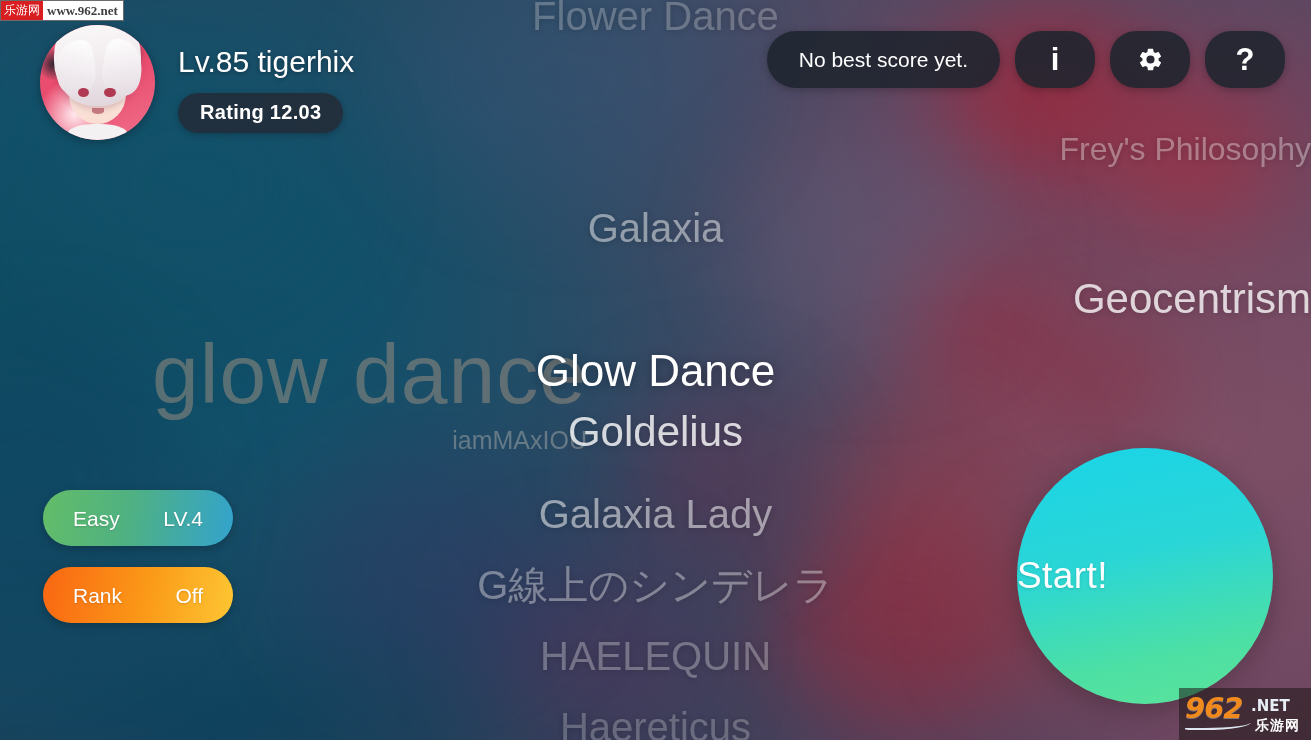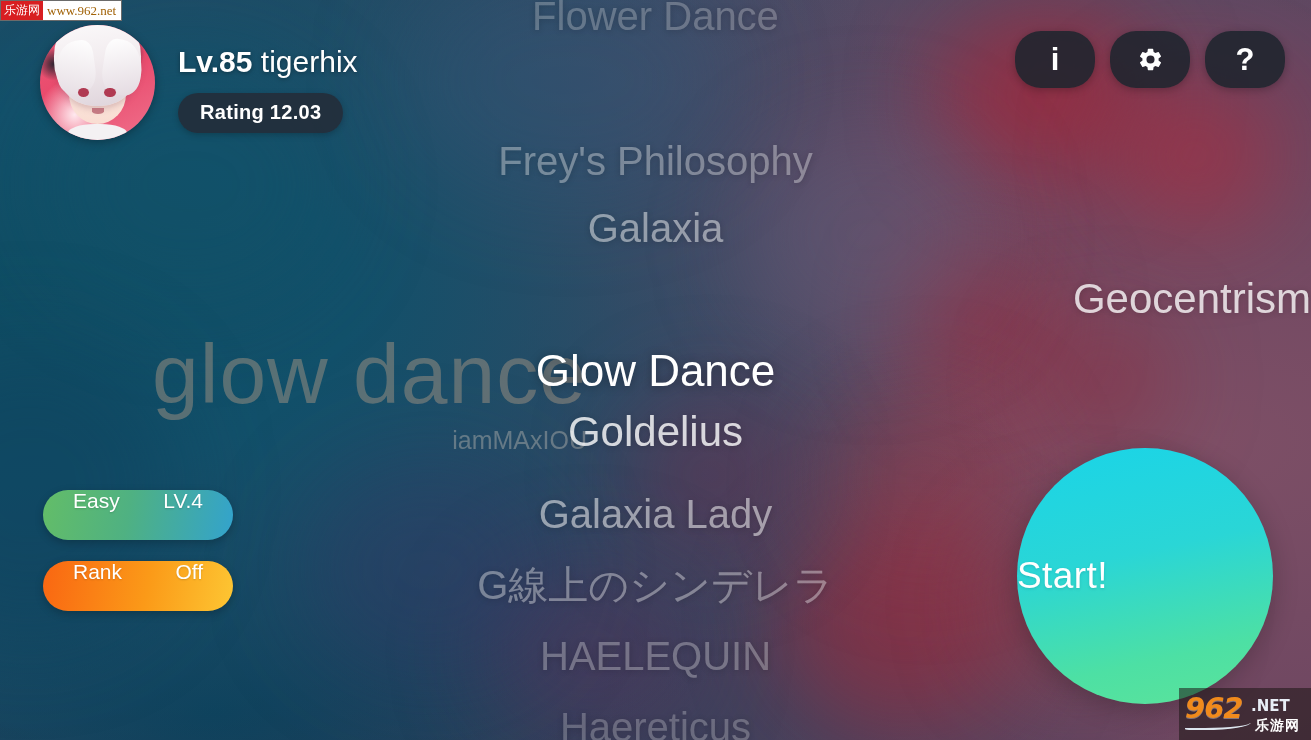--- a/index.html
+++ b/index.html
@@ -207,21 +207,21 @@
     margin-top: 22px;
   }
   .profile-name {
     font-size: 30px;
     color: #ffffff;
     line-height: 1;
     text-shadow: 0 1px 4px rgba(0,0,0,.35);
     white-space: nowrap;
   }
   .profile-name .lv {
-    font-weight: 700;
+    font-weight: 400;
     margin-top: 28px;
   }
   .profile-name .uname {
     font-weight: 400;
   }
   .rating-pill {
     display: inline-block;
     margin-top: 16px;
     padding: 8px 22px 9px;
     border-radius: 22px;
@@ -278,23 +278,24 @@
   .option-pills {
     position: absolute;
     left: 43px;
     top: 490px;
     display: flex;
     flex-direction: column;
     gap: 21px;
   }
   .opt-pill {
     width: 190px;
-    height: 50px;
+    height: 56px;
     border-radius: 28px;
     display: flex;
+    align-items: center;
     justify-content: space-between;
     padding: 0 30px;
     box-sizing: border-box;
     cursor: pointer;
     box-shadow: 0 3px 9px rgba(0,0,0,.22);
   }
   .opt-pill .opt-label,
   .opt-pill .opt-value {
     font-size: 21px;
     font-weight: 500;
@@ -344,25 +345,25 @@
   .wm-topleft .wm-cn {
     background: #d81e21;
     color: #ffffff;
     font-size: 12px;
     line-height: 19px;
     padding: 0 3px;
     font-family: "DejaVu Sans", sans-serif;
     white-space: nowrap;
   }
   .wm-topleft .wm-url {
-    color: #a16207;
+    color: #404040;
     font-size: 13px;
     line-height: 19px;
     padding: 0 5px 0 4px;
-    font-weight: 400;
+    font-weight: 700;
     font-family: "Liberation Serif", serif;
     white-space: nowrap;
   }
 
   .wm-bottomright {
     position: absolute;
     right: 0;
     bottom: 0;
     width: 132px;
     height: 52px;
@@ -435,21 +436,21 @@
   </div>
   <div class="bg-layer bg-vignette"></div>
 
   <div class="song-watermark">
     <div class="wm-title">glow dance</div>
     <div class="wm-artist">iamMAxIOU</div>
   </div>
 
   <div class="song-list" id="song-list">
       <div class="song-row" style="top: 16px; font-size: 40px; color: rgba(255, 255, 255, 0.26); font-weight: 300; text-shadow: rgba(0, 0, 0, 0.18) 0px 1px 6px;">Flower Dance</div>
-      <div class="song-row" style="top: 161px; font-size: 40px; color: rgba(255, 255, 255, 0.36); font-weight: 300; text-shadow: rgba(0, 0, 0, 0.18) 0px 1px 6px;">Frey's Philosophy</div>
+      <div class="song-row" style="top: 149px; font-size: 32px; color: rgba(255, 255, 255, 0.36); font-weight: 300; text-shadow: rgba(0, 0, 0, 0.18) 0px 1px 6px; text-align: right;">Frey's Philosophy</div>
       <div class="song-row" style="top: 228px; font-size: 40px; color: rgba(255, 255, 255, 0.48); font-weight: 300; text-shadow: rgba(0, 0, 0, 0.18) 0px 1px 6px;">Galaxia</div>
       <div class="song-row" style="top: 299px; font-size: 42px; color: rgba(255, 255, 255, 0.78); font-weight: 300; text-shadow: rgba(0, 0, 0, 0.18) 0px 1px 6px; text-align: right;">Geocentrism</div>
       <div class="song-row" style="top: 371px; font-size: 44px; color: rgb(255, 255, 255); font-weight: 400; text-shadow: rgba(0, 0, 0, 0.35) 0px 1px 10px;">Glow Dance</div>
       <div class="song-row" style="top: 432px; font-size: 42px; color: rgba(255, 255, 255, 0.8); font-weight: 300; text-shadow: rgba(0, 0, 0, 0.18) 0px 1px 6px;">Goldelius</div>
       <div class="song-row" style="top: 514px; font-size: 40px; color: rgba(255, 255, 255, 0.52); font-weight: 300; text-shadow: rgba(0, 0, 0, 0.18) 0px 1px 6px;">Galaxia Lady</div>
       <div class="song-row" style="top: 585px; font-size: 40px; color: rgba(255, 255, 255, 0.38); font-weight: 300; text-shadow: rgba(0, 0, 0, 0.18) 0px 1px 6px;">G線上のシンデレラ</div>
       <div class="song-row" style="top: 656px; font-size: 40px; color: rgba(255, 255, 255, 0.3); font-weight: 300; text-shadow: rgba(0, 0, 0, 0.18) 0px 1px 6px;">HAELEQUIN</div>
       <div class="song-row" style="top: 727px; font-size: 40px; color: rgba(255, 255, 255, 0.25); font-weight: 300; text-shadow: rgba(0, 0, 0, 0.18) 0px 1px 6px;">Haereticus</div>
     </div>
 
@@ -468,20 +469,21 @@
     <div class="profile-text">
       <div class="profile-name">
         <span class="lv">Lv.85</span>
         <span class="uname">tigerhix</span>
       </div>
       <div class="rating-pill">Rating 12.03</div>
     </div>
   </div>
 
   <div class="topbar">
+    <div class="score-pill">No best score yet.</div>
 
     <div class="icon-btn">
       <span class="glyph-btn">i</span>
     </div>
 
     <div class="icon-btn">
       <svg width="27" height="27" viewBox="0 0 24 24">
         <path fill="#ffffff" d="M19.14 12.94a7.6 7.6 0 0 0 .06-.94 7.6 7.6 0 0 0-.06-.94l2.03-1.58a.49.49 0 0 0 .12-.62l-1.92-3.32a.49.49 0 0 0-.59-.22l-2.39.96a7.03 7.03 0 0 0-1.62-.94l-.36-2.54a.48.48 0 0 0-.48-.4h-3.84a.48.48 0 0 0-.48.4l-.36 2.54c-.59.24-1.13.56-1.62.94l-2.39-.96a.49.49 0 0 0-.59.22L2.73 8.86a.49.49 0 0 0 .12.62l2.03 1.58a7.93 7.93 0 0 0 0 1.88l-2.03 1.58a.49.49 0 0 0-.12.62l1.92 3.32c.12.22.37.3.59.22l2.39-.96c.49.38 1.03.7 1.62.94l.36 2.54c.04.23.24.4.48.4h3.84c.24 0 .44-.17.48-.4l.36-2.54c.59-.24 1.13-.56 1.62-.94l2.39.96c.22.08.47 0 .59-.22l1.92-3.32a.49.49 0 0 0-.12-.62zM12 15.6A3.6 3.6 0 1 1 15.6 12 3.6 3.6 0 0 1 12 15.6z"></path>
       </svg>
     </div>

